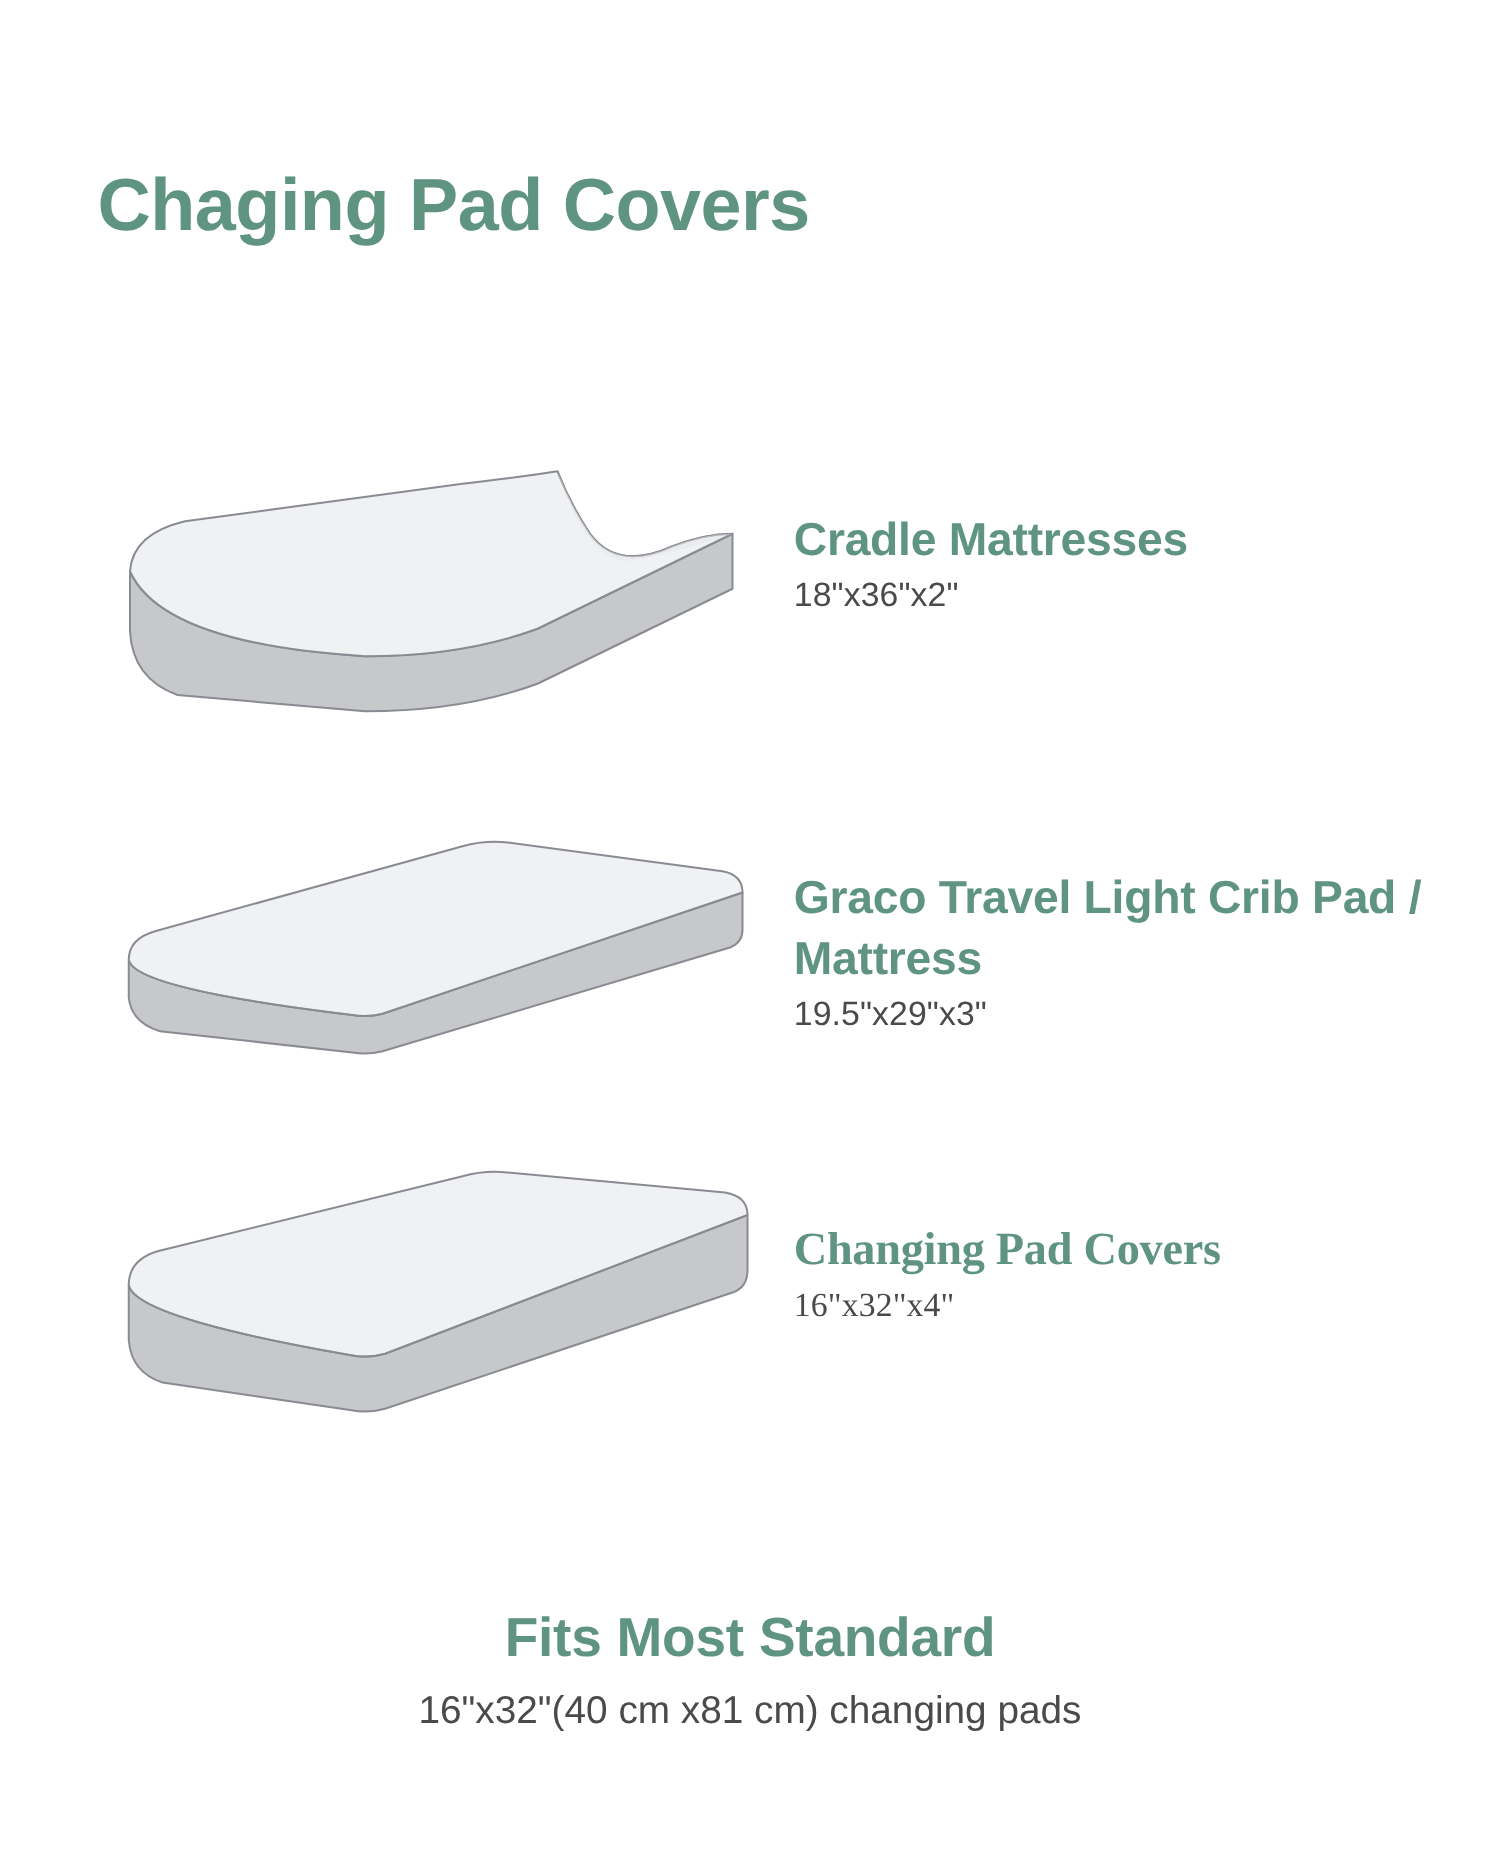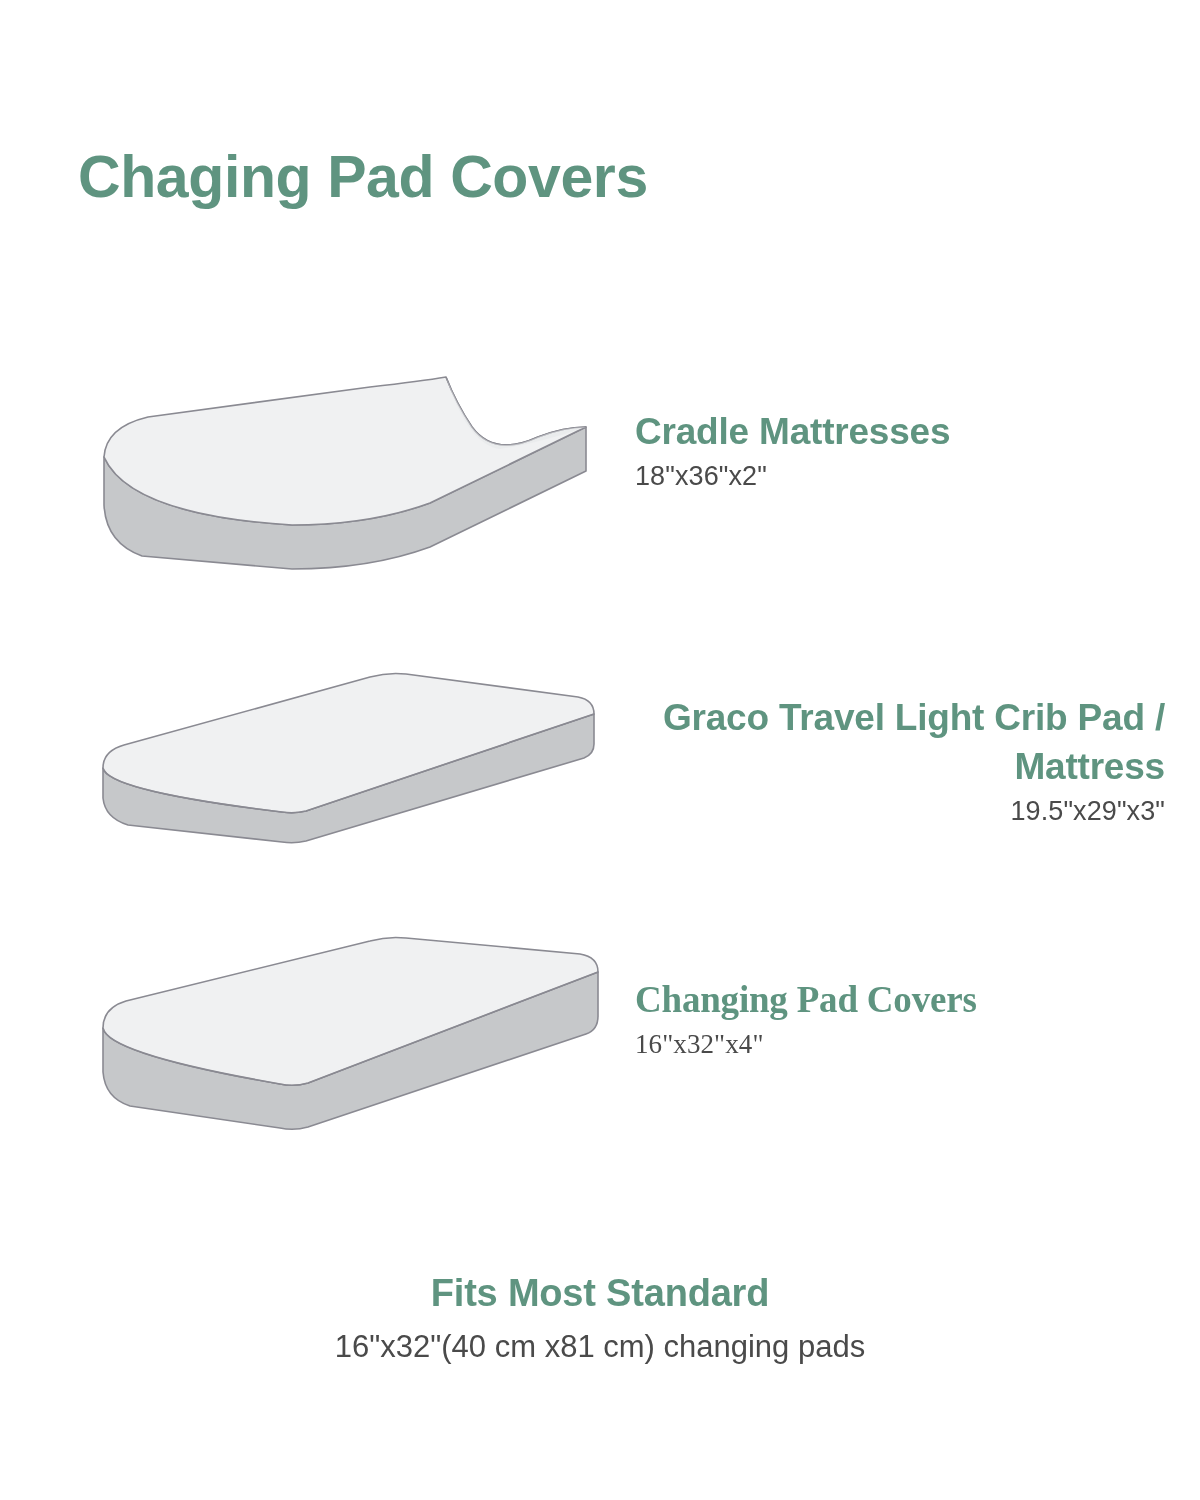--- a/index.html
+++ b/index.html
@@ -21,37 +21,37 @@
     position: relative;
     width: 1200px;
     height: 1500px;
     background: #ffffff;
   }
 
   
   .page-title {
     position: absolute;
     left: 78px;
-    top: 107px;
+    top: 94px;
     font-size: 59px;
     line-height: 1.05;
     font-weight: 700;
     letter-spacing: -0.4px;
     color: #5f9480;
     white-space: nowrap;
   }
 
   
   .row {
     position: absolute;
     left: 0;
     width: 1188px;
   }
   .row-1 { top: 365px; height: 230px; }
-  .row-2 { top: 655px; height: 215px; text-align: right; }
+  .row-2 { top: 655px; height: 215px; }
   .row-3 { top: 930px; height: 215px; font-family: Liberation Serif, serif; }
 
   .illus {
     position: absolute;
     left: 70px;
     top: 0;
     width: 545px;
     height: 225px;
   }
   .illus svg { display: block; width: 100%; height: 100%; }
@@ -84,26 +84,26 @@
 
   
   .footer {
     position: absolute;
     left: 0;
     top: 1272px;
     width: 1200px;
     text-align: center;
   }
   .footer-title {
-    font-size: 38px;
+    font-size: 44px;
     line-height: 1.15;
     font-weight: 700;
     letter-spacing: -0.2px;
     color: #5f9480;
-    margin: 0 0 12px 0;
+    margin: 14px 0 12px 0;
   }
   .footer-sub {
     font-size: 31px;
     line-height: 1.2;
     font-weight: 400;
     color: #4a4a4a;
     margin: 0;
   }
 </style>
 </head>

